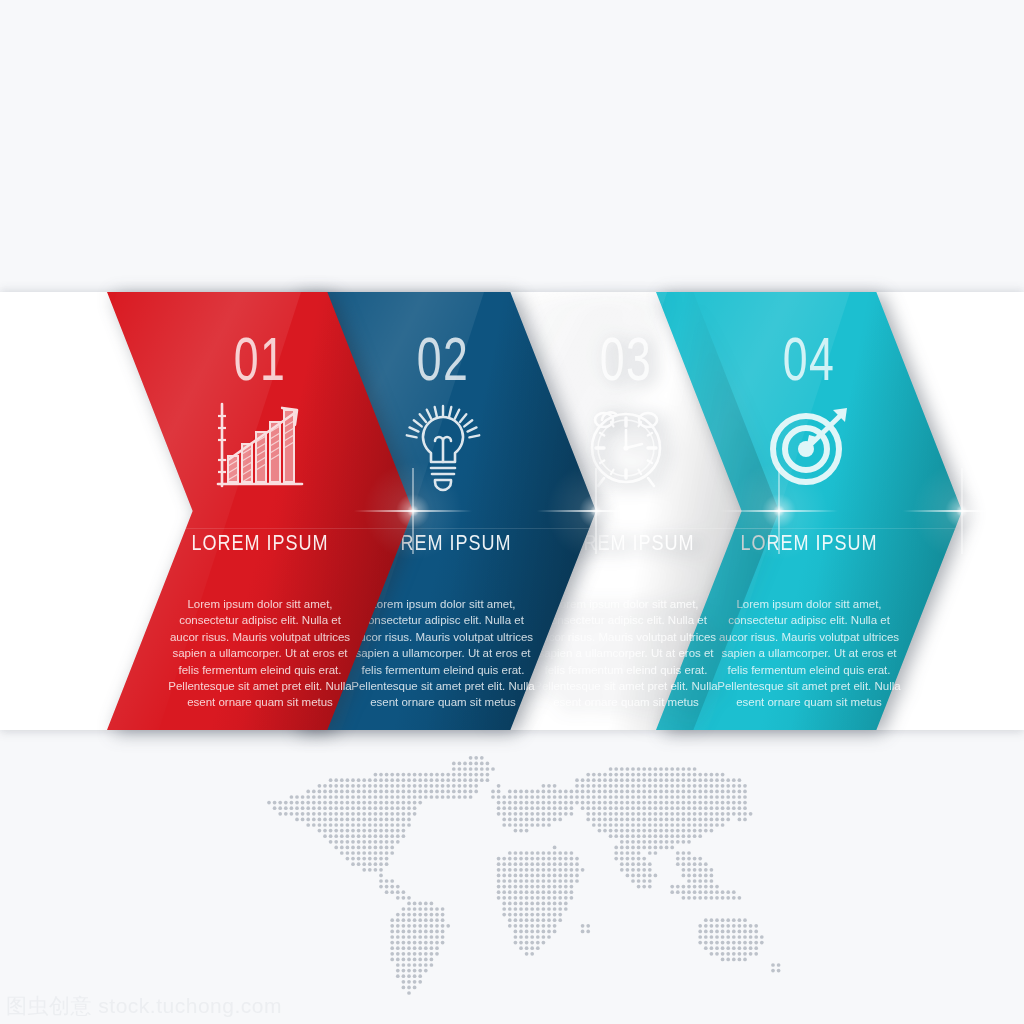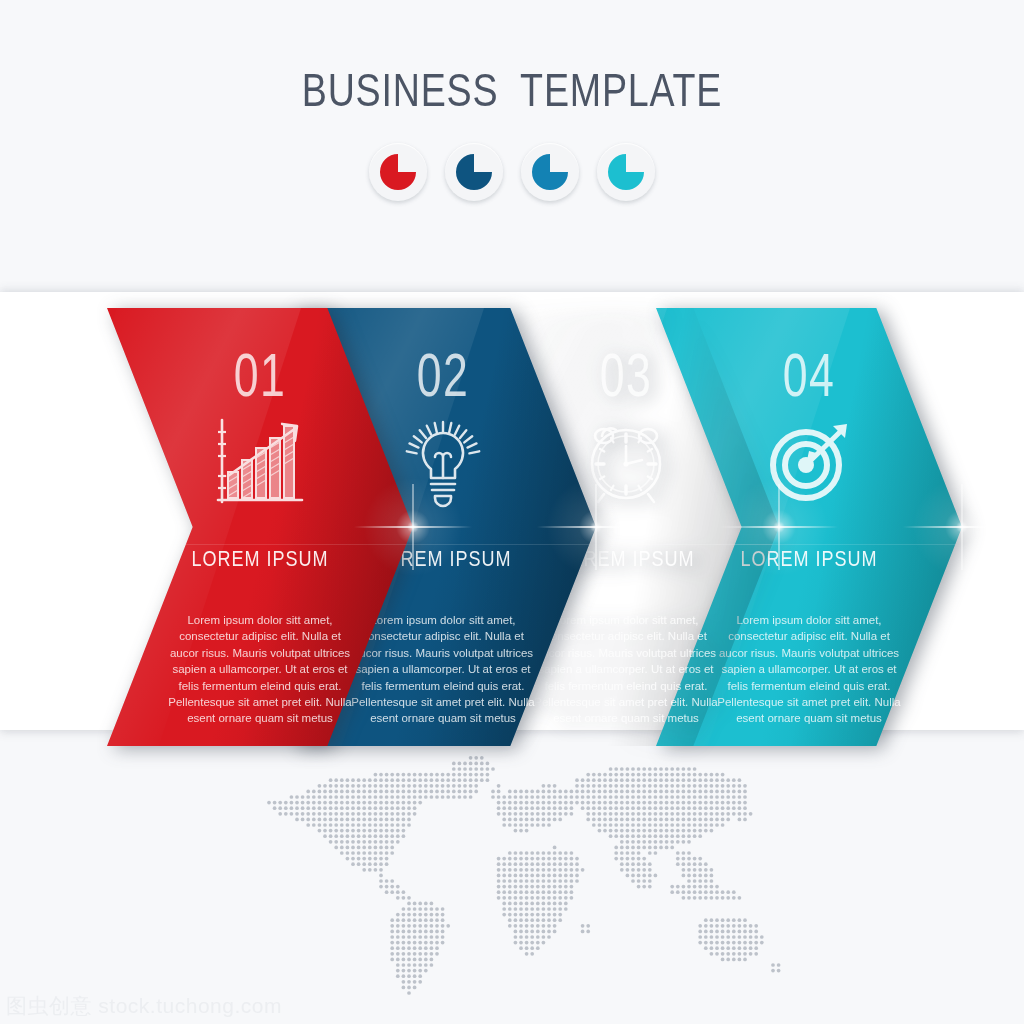--- a/index.html
+++ b/index.html
@@ -31,21 +31,21 @@
   .pie-btn svg{display:block;}
 
   
   .band{
     position:absolute;left:0;top:292px;width:1024px;height:438px;
     background:#ffffff;
     box-shadow:0 3px 9px rgba(60,70,85,.13),0 -3px 9px rgba(60,70,85,.10);
   }
 
   
-  .arrows{position:absolute;left:0;top:308px;width:1024px;height:438px;}
+  .arrows{position:absolute;left:0;top:292px;width:1024px;height:438px;}
   .arrow{
     position:absolute;top:0;width:306px;height:438px;
     filter:drop-shadow(6px 3px 9px rgba(40,50,65,.40));
   }
   .arrow .shape{
     position:absolute;inset:0;
     -webkit-clip-path:polygon(0 0, 72% 0, 100% 50%, 72% 100%, 0 100%, 28% 50%);
     clip-path:polygon(0 0, 72% 0, 100% 50%, 72% 100%, 0 100%, 28% 50%);
     overflow:hidden;
   }
@@ -111,45 +111,20 @@
   .watermark{
     position:absolute;left:6px;bottom:4px;
     font-size:21px;color:#eceef1;letter-spacing:.5px;white-space:pre;
   }
 </style>
 </head>
 <body>
 
 <div id="stage">
 
-  <div class="header">
-    <div class="title">BUSINESS  TEMPLATE</div>
-    <div class="pies" id="pies">
-        <div class="pie-btn">
-          <svg width="40" height="40" viewBox="0 0 40 40">
-            <path d="M20 20 L20 2 A18 18 0 1 0 38 20 Z" fill="#D91921"></path>
-          </svg>
-        </div>
-        <div class="pie-btn">
-          <svg width="40" height="40" viewBox="0 0 40 40">
-            <path d="M20 20 L20 2 A18 18 0 1 0 38 20 Z" fill="#0E5480"></path>
-          </svg>
-        </div>
-        <div class="pie-btn">
-          <svg width="40" height="40" viewBox="0 0 40 40">
-            <path d="M20 20 L20 2 A18 18 0 1 0 38 20 Z" fill="#1382B4"></path>
-          </svg>
-        </div>
-        <div class="pie-btn">
-          <svg width="40" height="40" viewBox="0 0 40 40">
-            <path d="M20 20 L20 2 A18 18 0 1 0 38 20 Z" fill="#1CBFD0"></path>
-          </svg>
-        </div>
-      </div>
-  </div>
 
   <div class="band"></div>
 
   <div class="arrows" id="arrows">
       <div class="arrow" style="left: 107px; z-index: 10;">
         <div class="shape" style="background:linear-gradient(105deg,#D91921 0%,#D91921 52%,#AE0F16 100%)">
           <div class="sheen"></div>
           <div class="darken"></div>
           <div class="divider"></div>
         </div>

